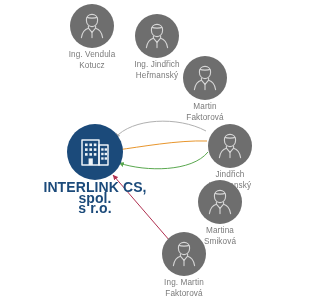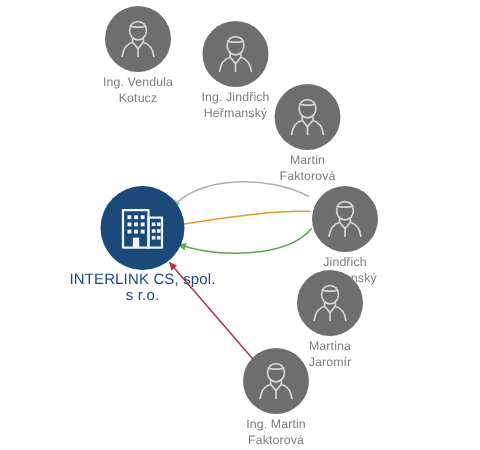--- a/index.html
+++ b/index.html
@@ -65,22 +65,22 @@
     color: #7b7b7b;
     letter-spacing: 0.1px;
     white-space: pre-line;
   }
   .person-label {
     top: 24px;
   }
   .company-label {
     top: 30px;
     color: #1b4a7a;
-    font-weight: normal;
-    font-size: 10px;
+    font-weight: bold;
+    font-size: 14px;
   }
 </style>
 </head>
 <body>
 
 <div id="graph-canvas">
 
   <svg id="edge-layer" viewBox="0 0 312 300" xmlns="http://www.w3.org/2000/svg">
     <defs>
       <marker id="ah-gray" markerWidth="6" markerHeight="6" refX="5" refY="3" orient="auto" markerUnits="strokeWidth">
@@ -176,21 +176,21 @@
     <path d="M16.4 16.3 C16.4 12.6 18.9 10.4 22 10.4 C25.1 10.4 27.6 12.6 27.6 16.3
              C27.6 19.8 25.3 22.6 22 22.6 C18.7 22.6 16.4 19.8 16.4 16.3 Z"></path>
     <path d="M17.0 13.3 C18.6 14.4 25.4 14.4 27.0 13.3"></path>
     <path d="M18.4 22.0 L18.4 24.2 C15.0 25.2 12.3 27.3 11.4 33.6"></path>
     <path d="M25.6 22.0 L25.6 24.2 C29.0 25.2 31.7 27.3 32.6 33.6"></path>
     <path d="M18.4 24.2 L22 28.4 L25.6 24.2"></path>
     <path d="M22 28.4 L22 33.6"></path>
   </g>
 </svg>
         <div class="node-label person-label">Martina
-Jaromír</div>
+Smiková</div>
       </div>
       <div class="node" style="left: 184px; top: 254px;">
         <div class="node-circle person-circle"></div>
         <svg class="node-icon" width="44" height="44" viewBox="0 0 44 44" xmlns="http://www.w3.org/2000/svg" style="left: -22px; top: -22px; position: absolute;">
   <g fill="none" stroke="#d6d6d6" stroke-width="1.1" stroke-linecap="round" stroke-linejoin="round">
     <path d="M16.4 16.3 C16.4 12.6 18.9 10.4 22 10.4 C25.1 10.4 27.6 12.6 27.6 16.3
              C27.6 19.8 25.3 22.6 22 22.6 C18.7 22.6 16.4 19.8 16.4 16.3 Z"></path>
     <path d="M17.0 13.3 C18.6 14.4 25.4 14.4 27.0 13.3"></path>
     <path d="M18.4 22.0 L18.4 24.2 C15.0 25.2 12.3 27.3 11.4 33.6"></path>
     <path d="M25.6 22.0 L25.6 24.2 C29.0 25.2 31.7 27.3 32.6 33.6"></path>

